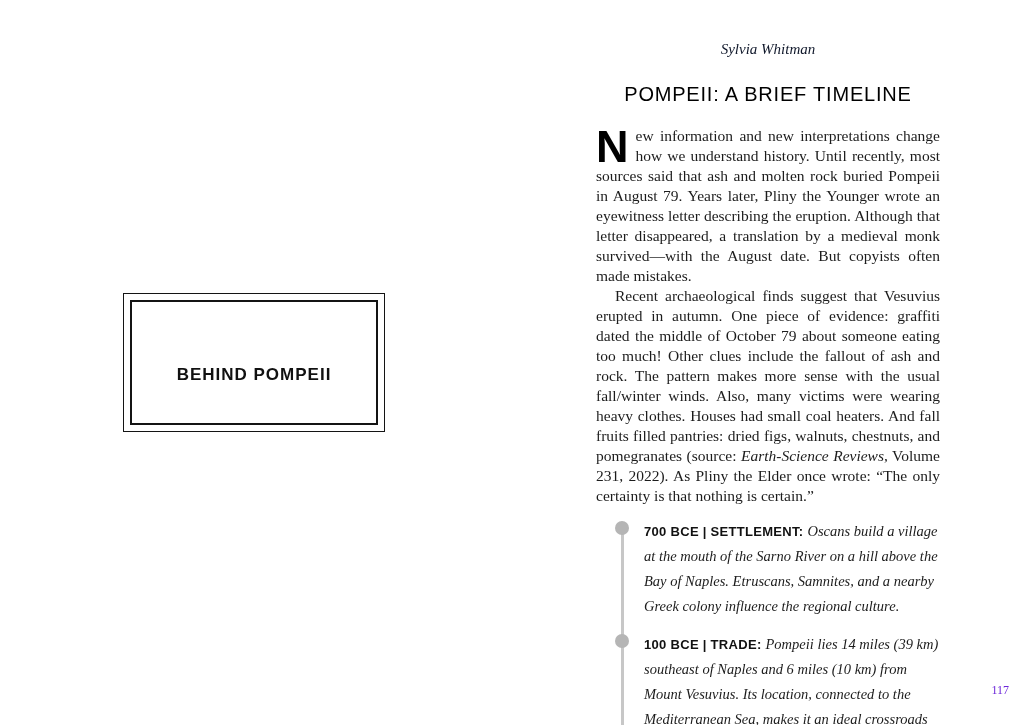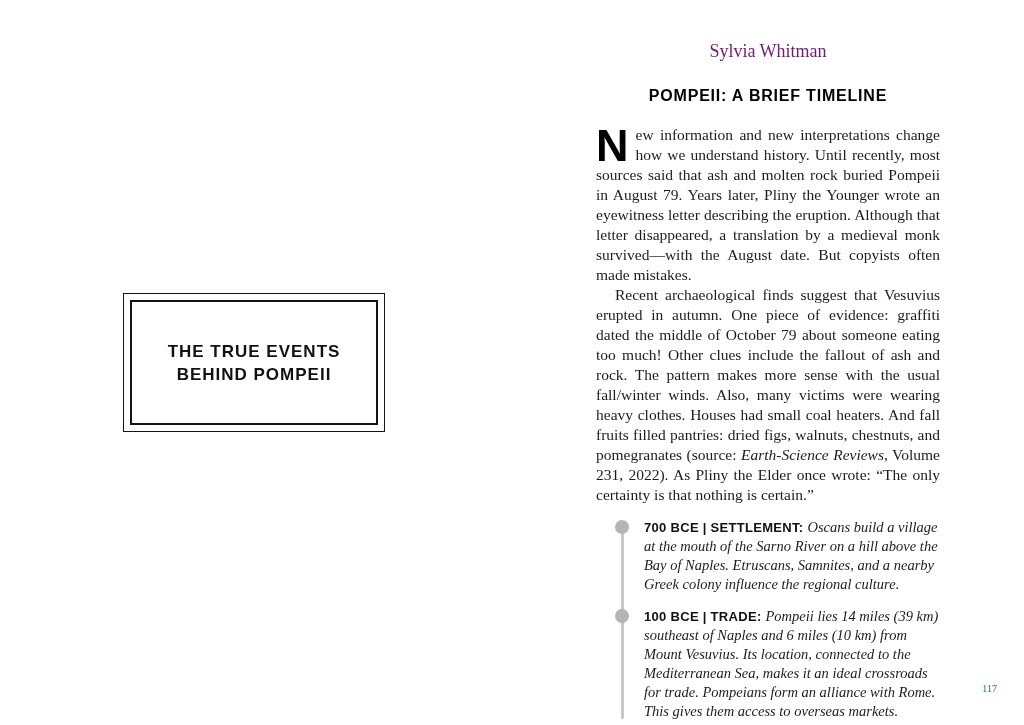--- a/index.html
+++ b/index.html
@@ -45,29 +45,30 @@
   }
 
   
   .right-column {
     position: absolute;
     left: 596px; top: 41px;
     width: 344px;
   }
   .running-header {
     text-align: center;
-    font-size: 18px;
-    color: #701a75;
+    font-style: italic;
+    font-size: 15px;
+    color: #0f172a;
   }
   .article-title {
     margin: 25px 0 0 0;
     text-align: center;
     font-family: "Liberation Sans", sans-serif;
-    font-weight: 700;
-    font-size: 16px;
+    font-weight: 400;
+    font-size: 20px;
     letter-spacing: 0.8px;
     color: #000000;
   }
   .body-para {
     margin: 0;
     text-align: justify;
     font-size: 15.5px;
     line-height: 20px;
     color: #1c1c1c;
   }
@@ -94,21 +95,21 @@
     left: 11px; top: 14px; bottom: 2px;
     width: 3px;
     background: #c7c7c7;
     border-radius: 2px;
   }
   .timeline-entry {
     position: relative;
     padding-left: 34px;
     margin-bottom: 13px;
     font-size: 14.5px;
-    line-height: 19px;
+    line-height: 25px;
     color: #1c1c1c;
   }
   .timeline-dot {
     position: absolute;
     left: 5px; top: 2px;
     width: 14px; height: 14px;
     border-radius: 50%;
     background: #b5b5b5;
   }
   .tl-label {
@@ -117,36 +118,36 @@
     font-size: 13px;
     letter-spacing: 0.3px;
     color: #111111;
     margin-right: 4px;
   }
   .tl-text { font-style: italic; }
   em { }
 
   .page-number {
     position: absolute;
-    left: 0; top: 683px;
+    left: 12px; top: 683px;
     width: 997px;
     text-align: right;
-    font-size: 10px;
-    color: #15803d;
+    font-size: 12px;
+    color: #6d28d9;
   }
 </style>
 </head>
 <body>
 
 <div class="book-page">
 
   <div class="left-box-outer">
     <div class="left-box-inner">
       <div class="box-title">
-        <span>THE TRUE EVENTS</span><br>
+        <br>
         <span>BEHIND POMPEII</span>
       </div>
     </div>
   </div>
 
   <div class="right-column">
     <div class="running-header">Sylvia Whitman</div>
     <h1 class="article-title">POMPEII: A BRIEF TIMELINE</h1>
 
     <p class="body-para first"><span class="drop-cap">N</span><span>ew information and new interpretations change how we understand history. Until recently, most sources said that ash and molten rock buried Pompeii in August 79. Years later, Pliny the Younger wrote an eyewitness letter describing the eruption. Although that letter disappeared, a translation by a medieval monk survived—with the August date. But copyists often made mistakes.</span></p>

